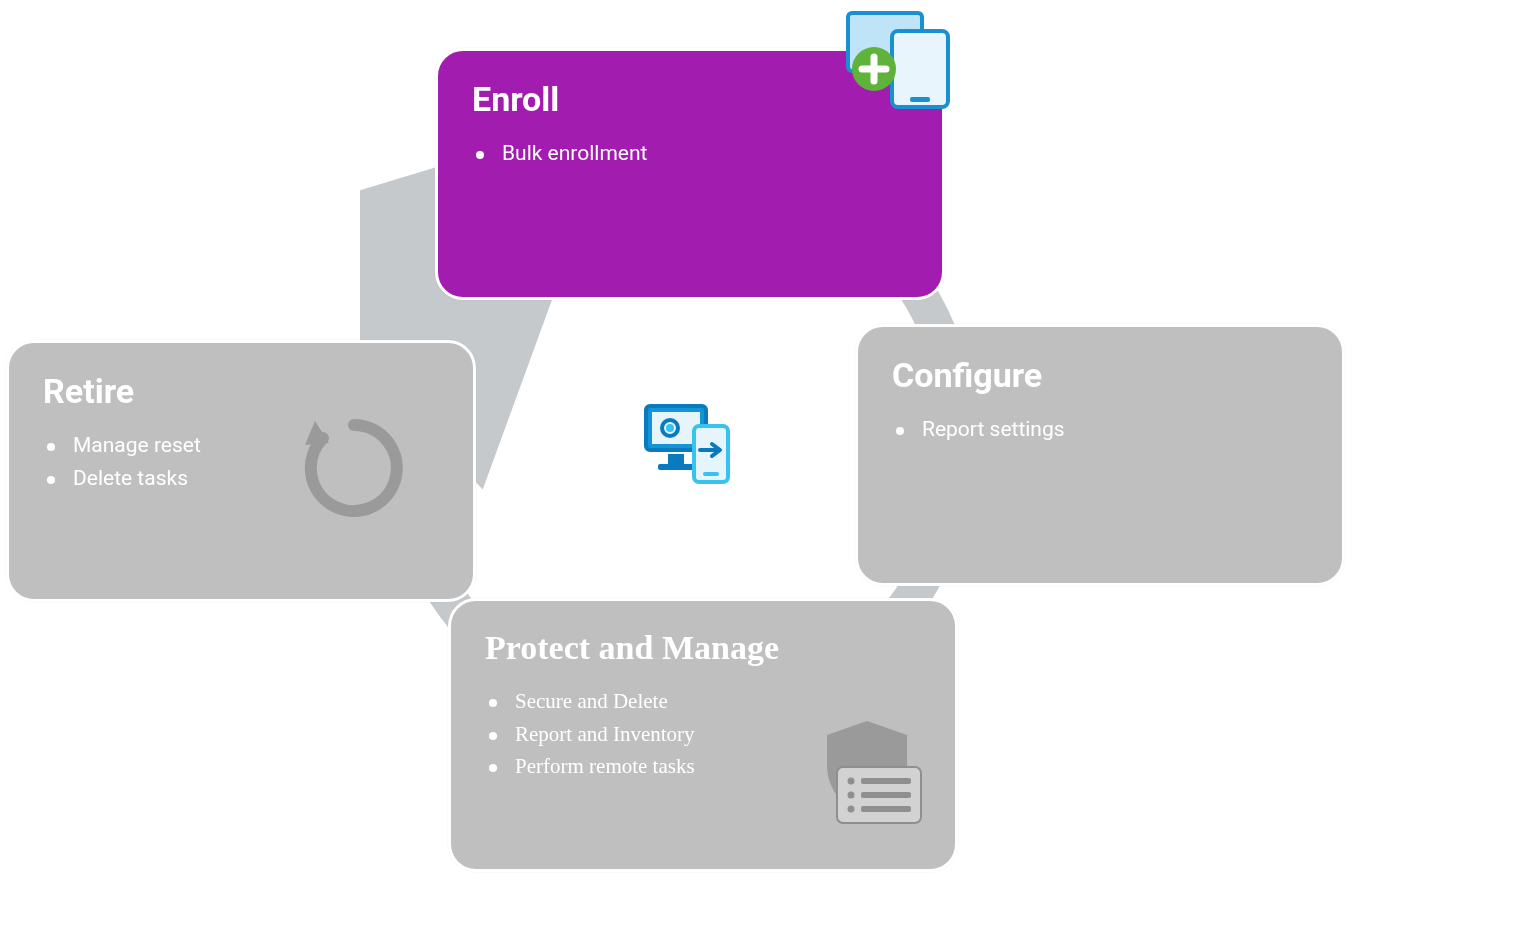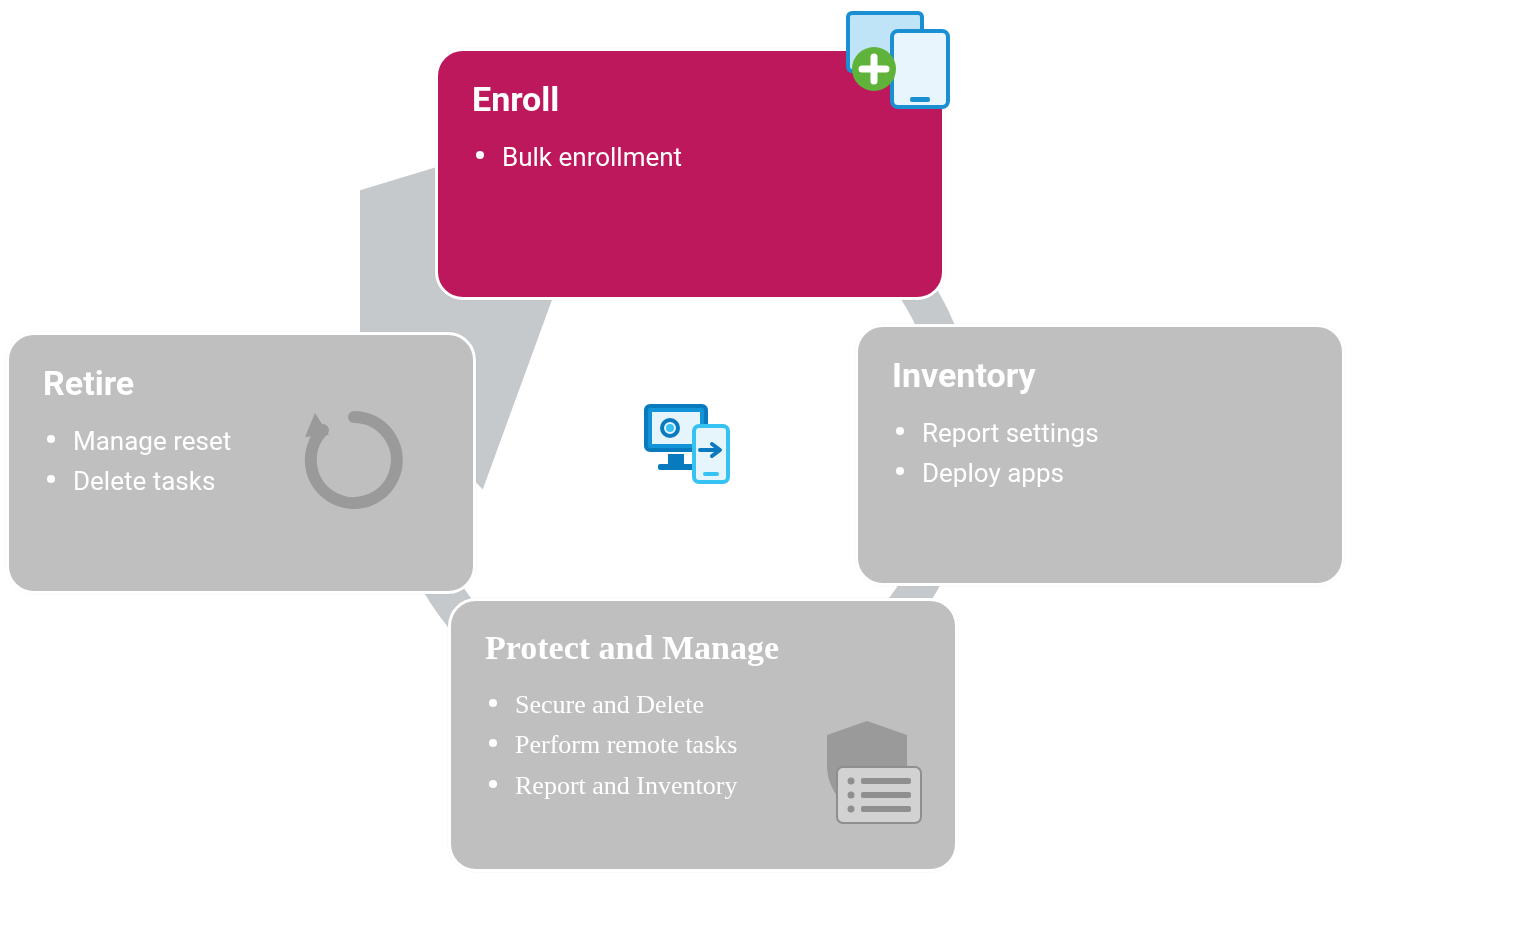--- a/index.html
+++ b/index.html
@@ -23,53 +23,53 @@
       border-radius: 28px;
       padding: 28px 34px;
       border: 3px solid #ffffff;
       box-shadow: 0 0 0 1px rgba(0,0,0,0.02);
     }
     .card.inactive {
       background: #bfbfbf;
       color: #ffffff;
     }
     .card.active {
-      background: #be185d;
+      background: #a21caf;
       color: #ffffff;
     }
     .card-title {
       font-size: 34px;
       font-weight: 700;
       margin-bottom: 18px;
     }
     .card ul {
       list-style: none;
       padding-left: 4px;
     }
     .card ul li {
-      font-size: 26px;
+      font-size: 21px;
       font-weight: 400;
       line-height: 1.55;
       position: relative;
       padding-left: 26px;
     }
     .card ul li::before {
       content: "";
       position: absolute;
       left: 0;
       top: 14px;
       width: 8px;
       height: 8px;
       border-radius: 50%;
       background: currentColor;
     }
     .enroll   { left: 435px; top: 48px;  width: 510px; height: 252px; }
     .config   { left: 855px; top: 324px; width: 490px; height: 262px; }
     .protect  { left: 448px; top: 598px; width: 510px; height: 274px; font-family: Liberation Serif, serif; }
-    .retire   { left: 6px;   top: 332px; width: 470px; height: 262px; }
+    .retire   { left: 6px;   top: 340px; width: 470px; height: 262px; }
 
     .icon-area {
       position: absolute;
       display: flex;
       align-items: center;
       justify-content: center;
     }
     .grid-icon {
       right: 30px;
       top: 54px;
@@ -156,44 +156,43 @@
       <rect x="8" y="2" width="74" height="58" rx="4" fill="#bfe3f7" stroke="#1a8fd1" stroke-width="4"></rect>
       <rect x="52" y="20" width="56" height="76" rx="6" fill="#e9f5fc" stroke="#1a8fd1" stroke-width="4"></rect>
       <rect x="70" y="86" width="20" height="5" rx="2" fill="#1a8fd1"></rect>
       <circle cx="34" cy="58" r="22" fill="#5fb33a"></circle>
       <path d="M34 46 V70 M22 58 H46" stroke="#ffffff" stroke-width="7" stroke-linecap="round"></path>
     </svg>
   </div>
 </div>
 
 <div class="card inactive config">
-  <div class="card-title">Inventory</div>
+  <div class="card-title">Configure</div>
   <ul>
     <li>Report settings</li>
-    <li>Deploy apps</li>
   </ul>
   <div class="icon-area grid-icon">
     <div></div>
       <div></div>
       <div></div>
     <div></div>
       <div></div>
       <div></div>
     <div></div>
       <div></div>
       <div></div>
   </div>
 </div>
 
 <div class="card inactive protect">
   <div class="card-title">Protect and Manage</div>
   <ul>
     <li>Secure and Delete</li>
+    <li>Report and Inventory</li>
     <li>Perform remote tasks</li>
-    <li>Report and Inventory</li>
   </ul>
   <div class="icon-area protect-icon">
     <svg viewBox="0 0 120 110" width="120" height="110">
       <path d="M60 2 L100 16 V46 C100 72 82 90 60 100 C38 90 20 72 20 46 V16 Z" fill="#9a9a9a"></path>
       <rect x="30" y="48" width="84" height="56" rx="6" fill="#d2d2d2" stroke="#8f8f8f" stroke-width="2"></rect>
       <circle cx="44" cy="62" r="3.5" fill="#8f8f8f"></circle>
       <rect x="54" y="59" width="50" height="6" rx="2" fill="#8f8f8f"></rect>
       <circle cx="44" cy="76" r="3.5" fill="#8f8f8f"></circle>
       <rect x="54" y="73" width="50" height="6" rx="2" fill="#8f8f8f"></rect>
       <circle cx="44" cy="90" r="3.5" fill="#8f8f8f"></circle>

